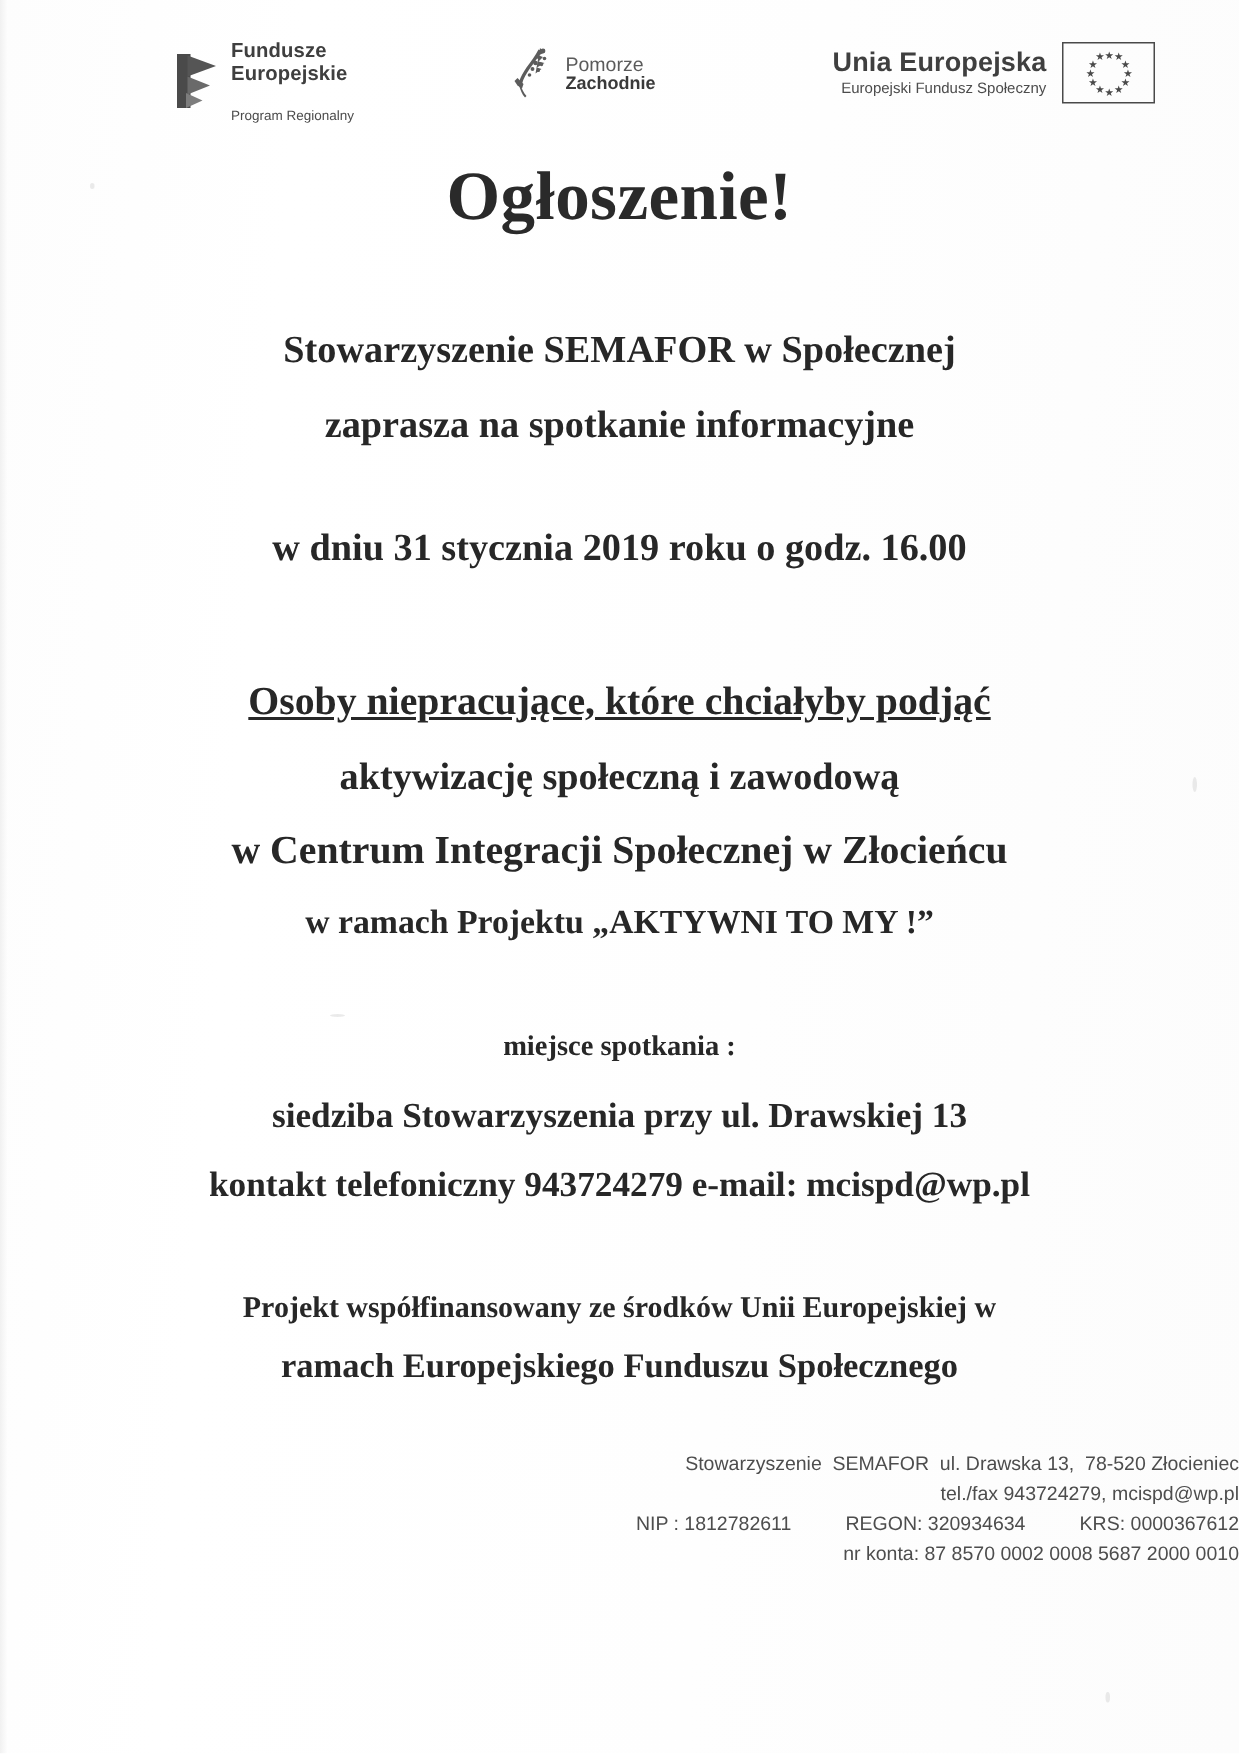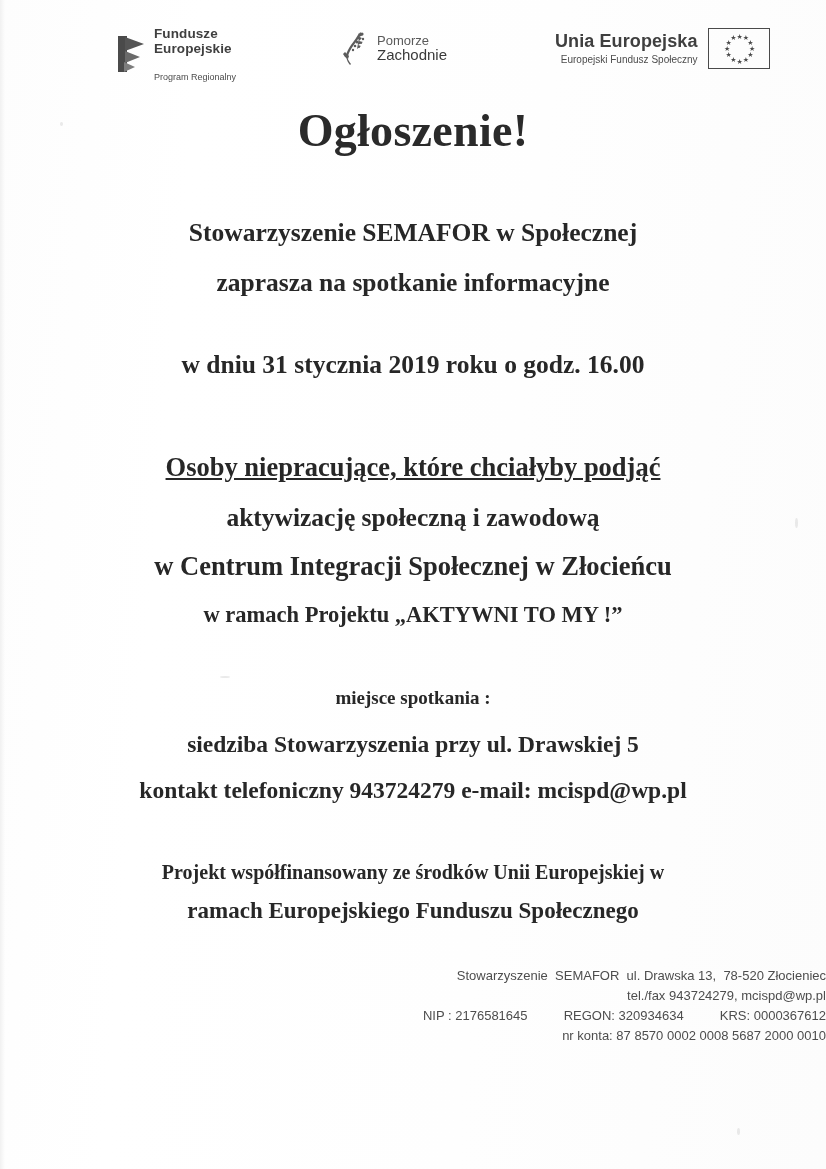--- a/index.html
+++ b/index.html
@@ -129,22 +129,22 @@
     font-family: "Liberation Sans", "DejaVu Sans", sans-serif;
     line-height: 1.1;
     color: #444;
   }
   .pz-text .l1 {
     font-size: 13px;
     font-weight: normal;
     color: #5a5a5a;
   }
   .pz-text .l2 {
-    font-size: 15px;
-    font-weight: normal;
+    font-size: 12px;
+    font-weight: bold;
     color: #3a3a3a;
     margin-top: -1px;
   }
 
   .ue-text {
     font-family: "Liberation Sans", "DejaVu Sans", sans-serif;
     text-align: right;
     margin-right: 10px;
     line-height: 1.2;
     color: #3f3f3f;
@@ -312,27 +312,27 @@
     <div class="line l-invite-2">zaprasza na spotkanie informacyjne</div>
 
     <div class="line l-date">w dniu 31 stycznia 2019 roku o godz. 16.00</div>
 
     <div class="line l-who-1">Osoby niepracujące, które chciałyby podjąć</div>
     <div class="line l-who-2">aktywizację społeczną i zawodową</div>
     <div class="line l-where">w Centrum Integracji Społecznej w Złocieńcu</div>
     <div class="line l-project">w ramach Projektu „AKTYWNI  TO  MY !”</div>
 
     <div class="line l-place-h">miejsce spotkania :</div>
-    <div class="line l-place-1">siedziba Stowarzyszenia przy ul. Drawskiej 5</div>
+    <div class="line l-place-1">siedziba Stowarzyszenia przy ul. Drawskiej 13</div>
     <div class="line l-place-2">kontakt telefoniczny  943724279 e-mail: mcispd@wp.pl</div>
 
     <div class="line l-fund-1">Projekt współfinansowany ze środków Unii Europejskiej w</div>
     <div class="line l-fund-2">ramach Europejskiego Funduszu Społecznego</div>
 
     <div class="footer">
       <div class="row">Stowarzyszenie  SEMAFOR  ul. Drawska 13,  78-520 Złocieniec</div>
       <div class="row">tel./fax 943724279, mcispd@wp.pl</div>
-      <div class="row">NIP : 2176581645          REGON: 320934634          KRS: 0000367612</div>
+      <div class="row">NIP : 1812782611          REGON: 320934634          KRS: 0000367612</div>
       <div class="row">nr konta: 87 8570 0002 0008 5687 2000 0010</div>
     </div>
 
   </div>
 </div>
 
 </body></html>

